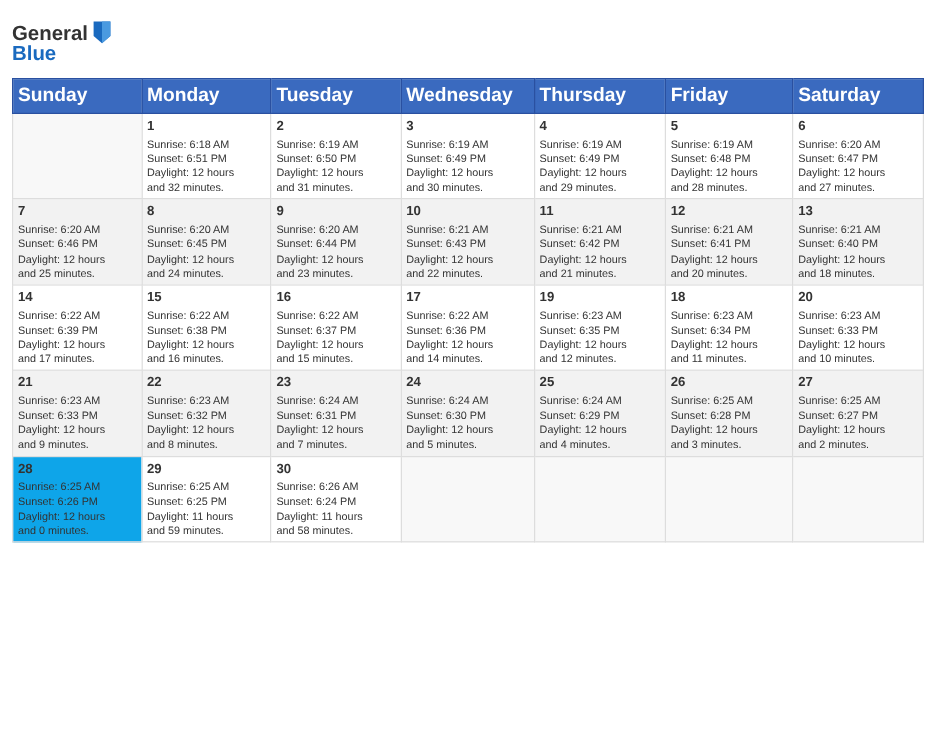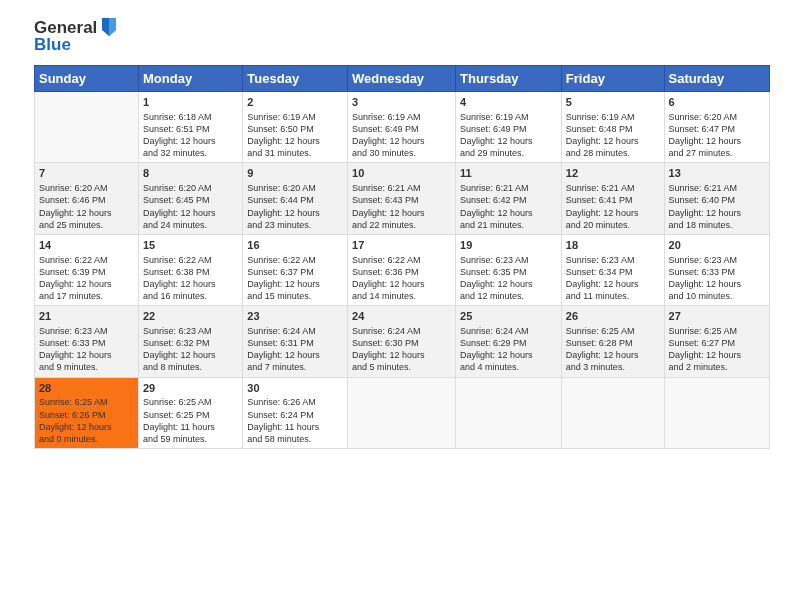--- a/index.html
+++ b/index.html
@@ -6,21 +6,21 @@
     body {
       font-family: Arial, sans-serif;
       background: #fff;
       width: 792px;
       height: 612px;
       overflow: hidden;
     }
     .page {
       width: 792px;
       height: 612px;
-      padding: 18px 22px 12px 34px;
+      padding: 18px 22px 12px 10px;
       background: #fff;
     }
     .header {
       display: flex;
       justify-content: space-between;
       align-items: flex-start;
       margin-bottom: 10px;
     }
     .logo {
       display: flex;
@@ -42,21 +42,21 @@
       color: #555;
     }
     .calendar {
       width: 100%;
       border-collapse: collapse;
       border: 1px solid #ccc;
     }
     .calendar th {
       background: #3a6abf;
       color: #fff;
-      font-size: 13px;
+      font-size: 16px;
       font-weight: bold;
       padding: 5px 4px;
       text-align: left;
       border: 1px solid #2a50a0;
     }
     .calendar td {
       vertical-align: top;
       border: 1px solid #ddd;
       padding: 3px 4px;
       width: 113px;
@@ -311,21 +311,21 @@
           </td>
           <td style="background: rgb(242, 242, 242);">
             <span class="day-num">27</span>
             <div class="day-info" style="white-space: pre-line;">Sunrise: 6:25 AM
 Sunset: 6:27 PM
 Daylight: 12 hours
 and 2 minutes.</div>
           </td>
         </tr>
         <tr>
-          <td style="background: #f97316;">
+          <td style="background: #0ea5e9;">
             <span class="day-num">28</span>
             <div class="day-info" style="white-space: pre-line;">Sunrise: 6:25 AM
 Sunset: 6:26 PM
 Daylight: 12 hours
 and 0 minutes.</div>
           </td>
           <td style="background: rgb(255, 255, 255);">
             <span class="day-num">29</span>
             <div class="day-info" style="white-space: pre-line;">Sunrise: 6:25 AM
 Sunset: 6:25 PM

